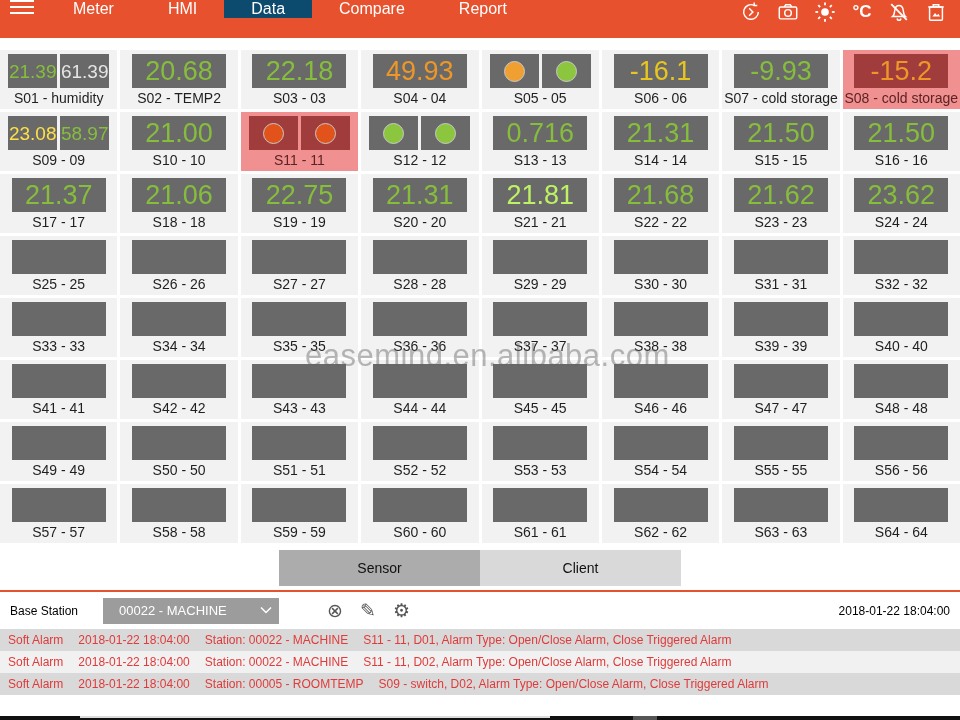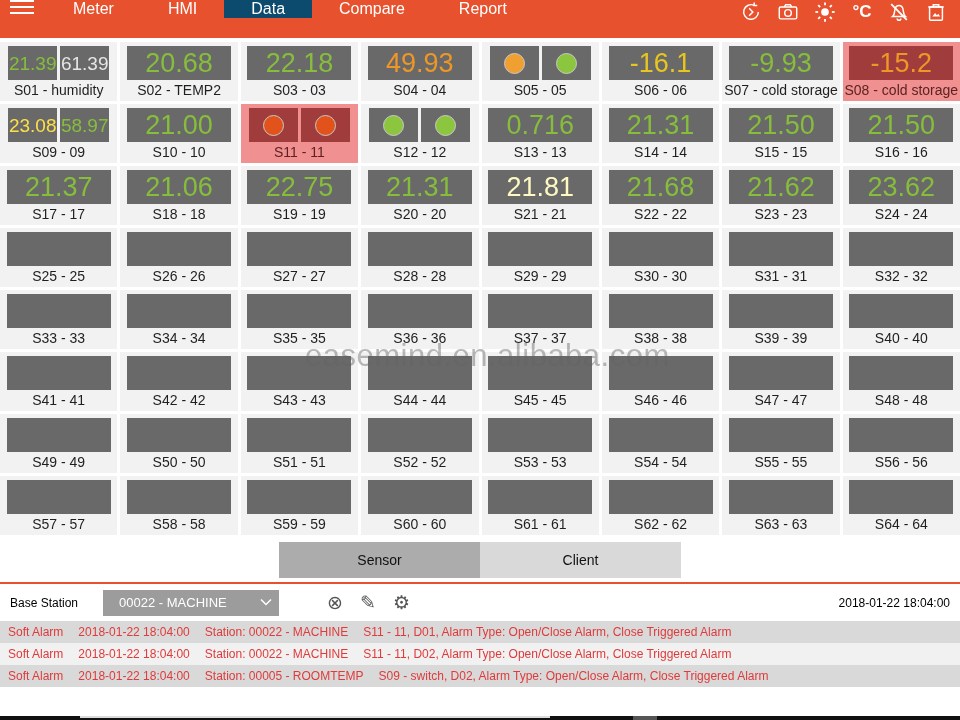--- a/index.html
+++ b/index.html
@@ -20,26 +20,26 @@
   .hamburger span { display:block; width:24px; height:2px; background:#fff; }
   .nav-tabs { display:flex; }
   .nav-tab { padding:0 27px; display:flex; align-items:center; font-size:16px; }
   .nav-tab.active { background:#0c4a6e; }
   .nav-icons { margin-left:auto; display:flex; align-items:center; gap:13px; padding-right:12px; }
   .nav-ic { width:24px; height:24px; display:flex; align-items:center; justify-content:center; }
   .nav-ic svg { stroke:#fff; fill:none; stroke-width:1.6; }
   .celsius { font-size:17px; font-weight:bold; color:#fff; }
 
   
-  .grid { display:grid; grid-template-columns:repeat(8, 1fr); gap:3px; background:#fff; padding-top:4px; }
+  .grid { display:grid; grid-template-columns:repeat(8, 1fr); gap:3px; background:#fff; padding-top:12px; }
   .cell { height:59px; background:#f2f2f2; text-align:center; overflow:hidden; }
   .cell.alarm { background:#f19090; }
   .tile-row { display:flex; justify-content:center; gap:3px; margin-top:4px; height:34px; }
   .box { background:#696969; height:34px; display:flex; align-items:center; justify-content:center; }
-  .box.wide { width:104px; }
+  .box.wide { width:94px; }
   .box.half { width:49px; }
   .cell.alarm .box { background:#a03c3c; }
   .val.big { font-size:27px; line-height:27px; }
   .val.small { font-size:19px; line-height:19px; }
   .led { width:21px; height:21px; border-radius:50%; border:1px solid #c9c9c9; }
   .cell-label { font-size:14px; color:#1f1f1f; line-height:19px; margin-top:1px; white-space:nowrap; overflow:hidden; }
   .cell.alarm .cell-label { color:#5b2323; }
 
   
   .watermark { position:absolute; left:305px; top:338px; font-size:31px; color:rgba(100,100,100,0.45); letter-spacing:0.5px; pointer-events:none; }
@@ -332,21 +332,21 @@
           <div class="box wide">
             <span class="val big" style="color: rgb(134, 190, 60);">21.31</span>
           </div>
         </div>
     <div class="cell-label">S20 - 20</div>
   </div>
 
   <div class="cell">
     <div class="tile-row">
           <div class="box wide">
-            <span class="val big" style="color: #fef9c3;">21.81</span>
+            <span class="val big" style="color: #bef264;">21.81</span>
           </div>
         </div>
     <div class="cell-label">S21 - 21</div>
   </div>
 
   <div class="cell">
     <div class="tile-row">
           <div class="box wide">
             <span class="val big" style="color: rgb(134, 190, 60);">21.68</span>
           </div>

